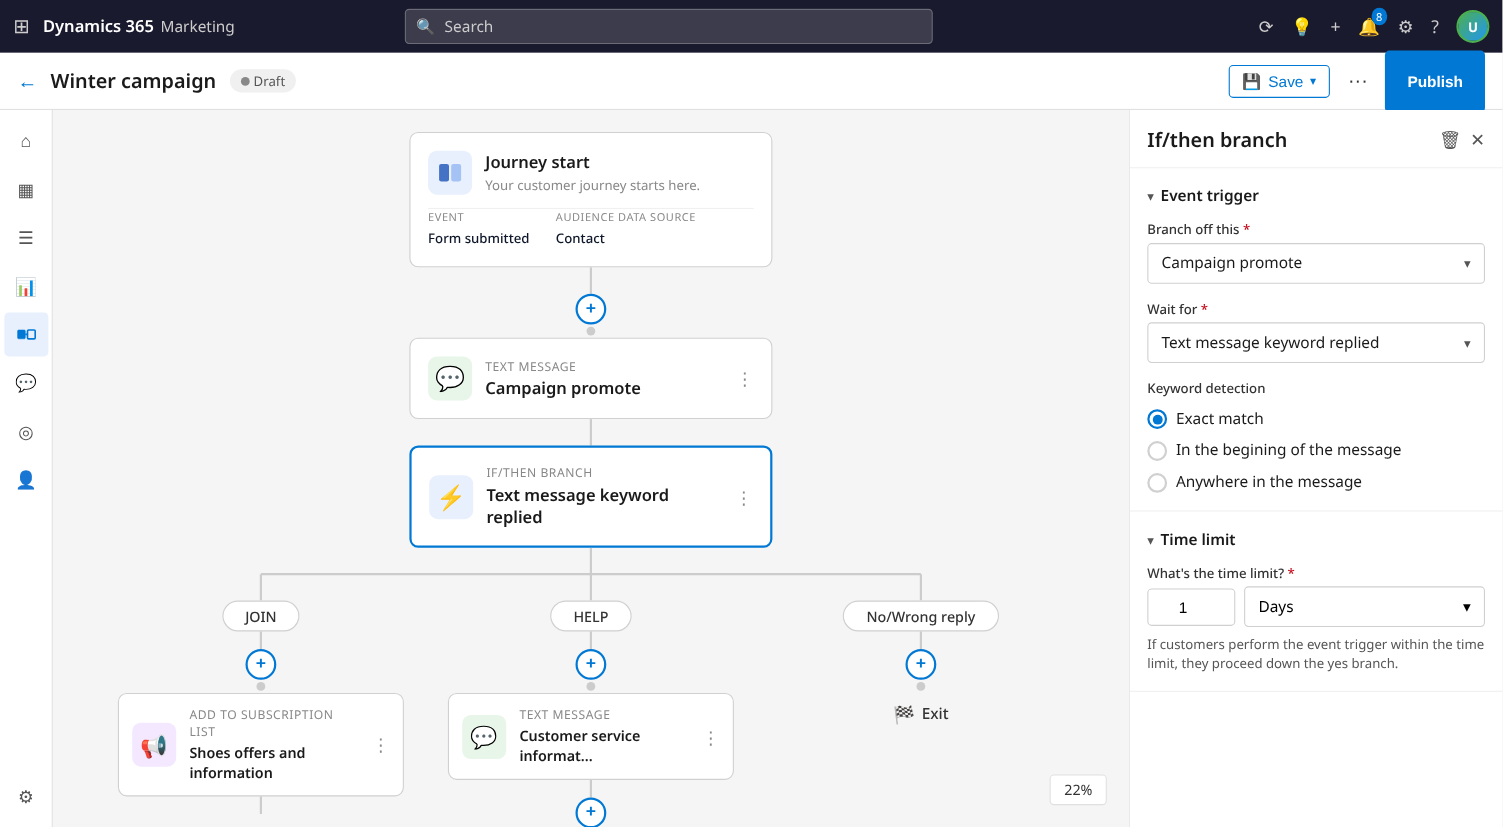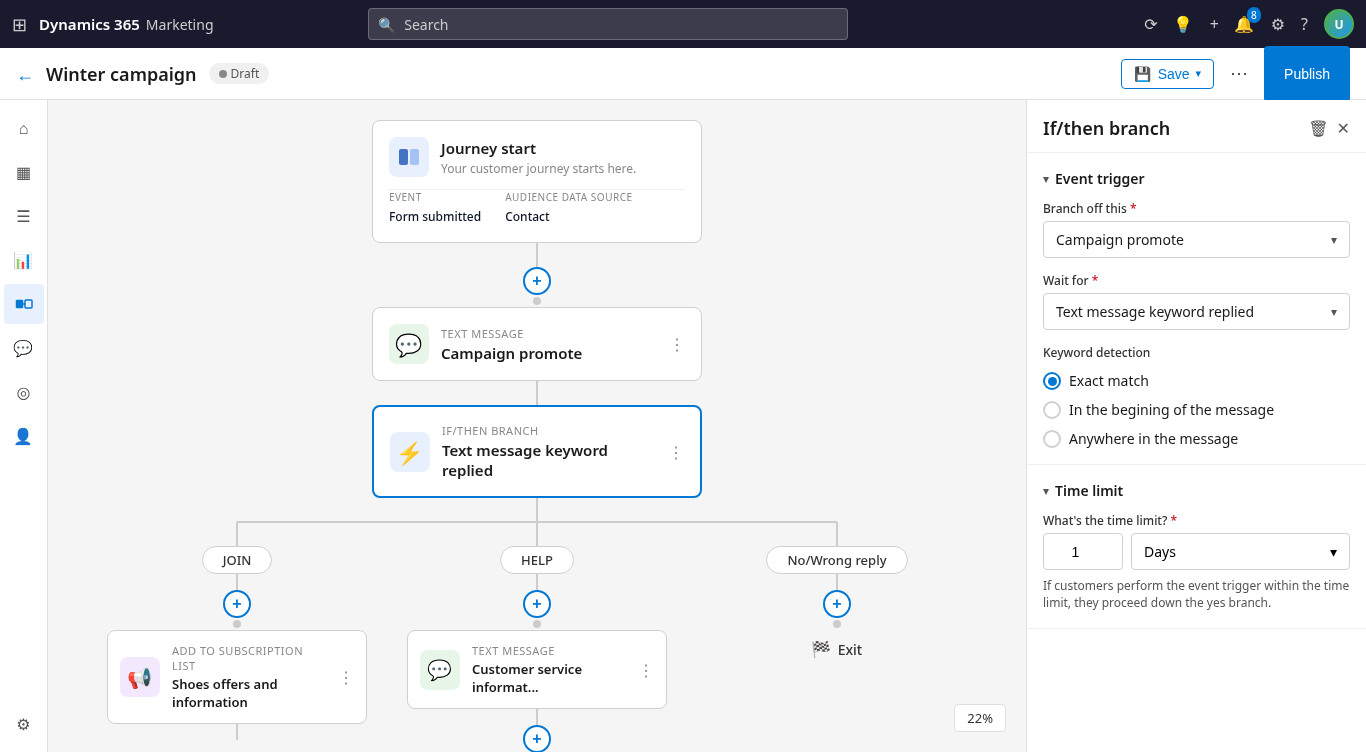--- a/index.html
+++ b/index.html
@@ -109,21 +109,21 @@
       border-radius: 4px;
     }
     .publish-btn {
       background: #0078d4;
       color: white;
       border: none;
       border-radius: 4px;
       padding: 20px 20px;
       cursor: pointer;
       font-size: 14px;
-      font-weight: 400;
+      font-weight: 700;
     }
 
     
     .main-layout {
       display: flex;
       height: calc(752px - 48px - 52px);
     }
 
     
     .sidebar {
@@ -328,21 +328,21 @@
     .radio-circle.checked { border-color: #0078d4; }
     .radio-circle.checked::after {
       content: '';
       width: 9px; height: 9px;
       border-radius: 50%;
       background: #0078d4;
     }
     .radio-label { font-size: 14px; color: #1a1a1a; }
 
     
-    .time-limit-inputs { display: flex; gap: 8px; margin-bottom: 8px; }
+    .time-limit-inputs { display: flex; gap: 8px; margin-bottom: 8px; align-items: center; }
     .time-number-input {
       border: 1px solid #d0d0d0;
       border-radius: 4px;
       padding: 8px;
       font-size: 14px;
       width: 80px;
       text-align: center;
     }
     .time-unit-select {
       border: 1px solid #d0d0d0;

